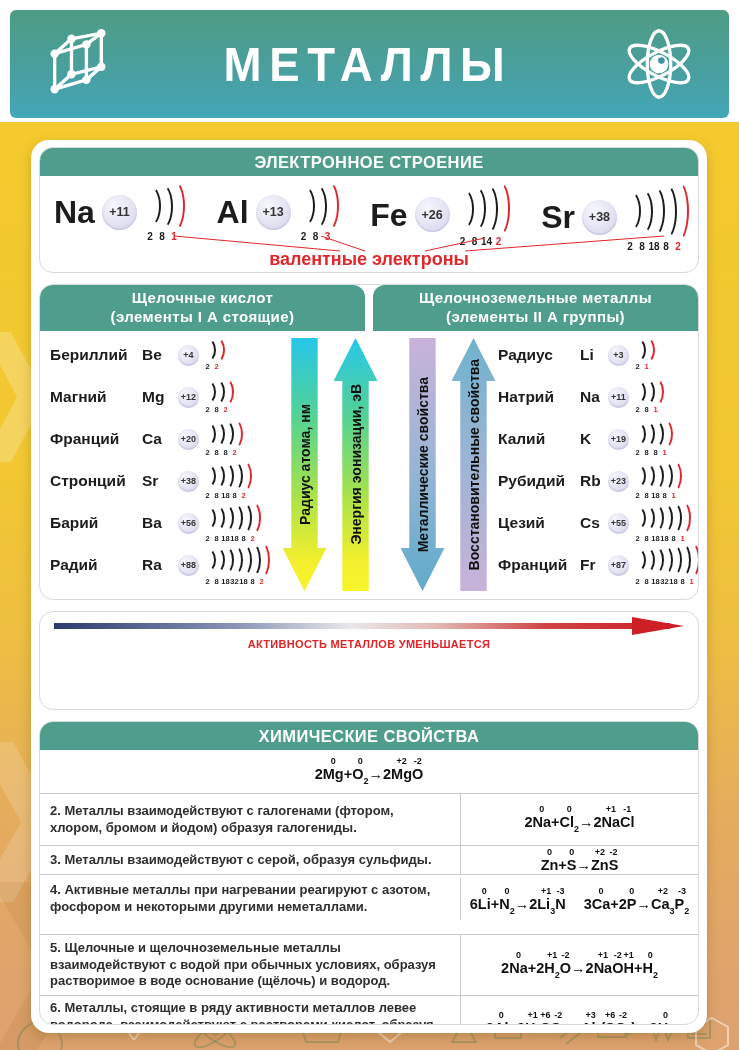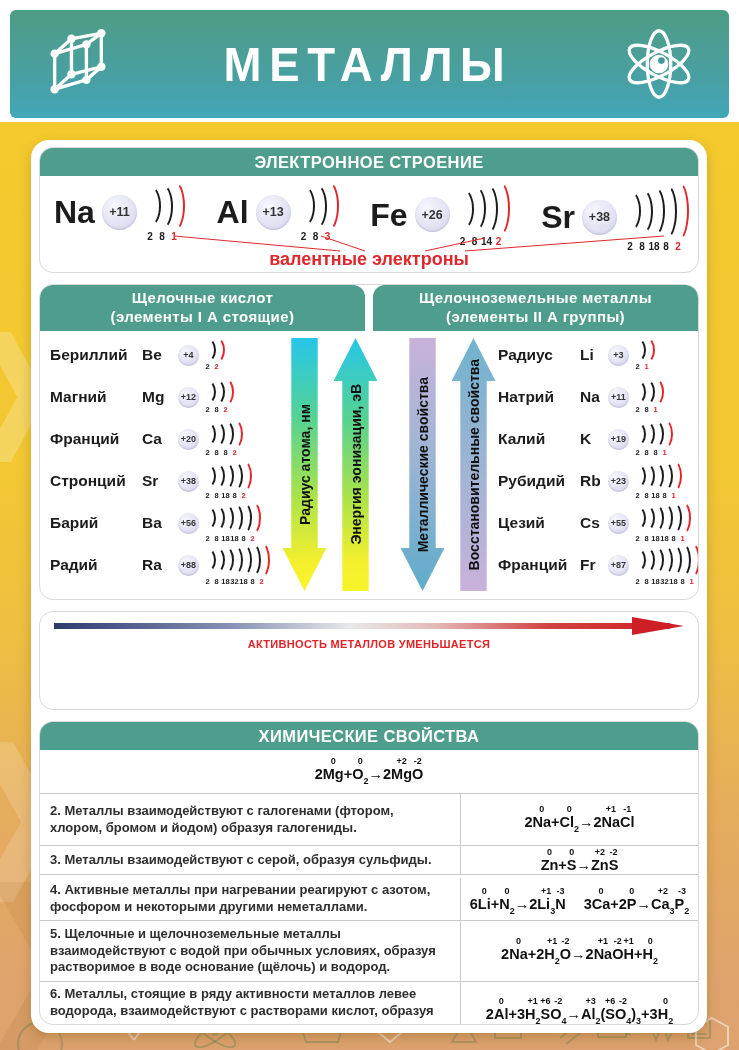--- a/index.html
+++ b/index.html
@@ -764,21 +764,21 @@
               <span class="eq"><span class="tok"><span class="ox">0</span>Zn</span><span class="tok">+</span><span class="tok"><span class="ox">0</span>S</span><span class="tok">→</span><span class="tok"><span class="ox">+2</span>Zn</span><span class="tok"><span class="ox">-2</span>S</span></span>
             </div>
           </div>
           <div class="prow" style="height: 45px; align-items: flex-end;">
             <div class="pcell-t">4. Активные металлы при нагревании реагируют с азотом, фосфором и некоторыми другими неметаллами.</div>
             <div class="pcell-e">
               <span class="eq"><span class="tok">6</span><span class="tok"><span class="ox">0</span>Li</span><span class="tok">+</span><span class="tok"><span class="ox">0</span>N<span class="sb">2</span></span><span class="tok">→</span><span class="tok">2</span><span class="tok"><span class="ox">+1</span>Li<span class="sb">3</span></span><span class="tok"><span class="ox">-3</span>N</span></span>
               <span class="eq"><span class="tok">3</span><span class="tok"><span class="ox">0</span>Ca</span><span class="tok">+</span><span class="tok">2</span><span class="tok"><span class="ox">0</span>P</span><span class="tok">→</span><span class="tok"><span class="ox">+2</span>Ca<span class="sb">3</span></span><span class="tok"><span class="ox">-3</span>P<span class="sb">2</span></span></span>
             </div>
           </div>
-          <div class="prow" style="height: 60px;">
+          <div class="prow" style="height: 60px; margin-top: 14px;">
             <div class="pcell-t">5. Щелочные и щелочноземельные металлы взаимодействуют с водой при обычных условиях, образуя растворимое в воде основание (щёлочь) и водород.</div>
             <div class="pcell-e">
               <span class="eq"><span class="tok">2</span><span class="tok"><span class="ox">0</span>Na</span><span class="tok">+</span><span class="tok">2</span><span class="tok"><span class="ox">+1</span>H<span class="sb">2</span></span><span class="tok"><span class="ox">-2</span>O</span><span class="tok">→</span><span class="tok">2</span><span class="tok"><span class="ox">+1</span>Na</span><span class="tok"><span class="ox">-2</span>O</span><span class="tok"><span class="ox">+1</span>H</span><span class="tok">+</span><span class="tok"><span class="ox">0</span>H<span class="sb">2</span></span></span>
             </div>
           </div>
           <div class="prow" style="flex: 1 1 0%;">
             <div class="pcell-t">6.  Металлы, стоящие в ряду активности металлов левее водорода, взаимодействуют с растворами кислот, образуя соль и водород.</div>
             <div class="pcell-e">
               <span class="eq"><span class="tok">2</span><span class="tok"><span class="ox">0</span>Al</span><span class="tok">+</span><span class="tok">3</span><span class="tok"><span class="ox">+1</span>H<span class="sb">2</span></span><span class="tok"><span class="ox">+6</span>S</span><span class="tok"><span class="ox">-2</span>O<span class="sb">4</span></span><span class="tok">→</span><span class="tok"><span class="ox">+3</span>Al<span class="sb">2</span></span><span class="tok">(</span><span class="tok"><span class="ox">+6</span>S</span><span class="tok"><span class="ox">-2</span>O<span class="sb">4</span></span><span class="tok">)<span class="sb">3</span></span><span class="tok">+</span><span class="tok">3</span><span class="tok"><span class="ox">0</span>H<span class="sb">2</span></span></span>
             </div>

